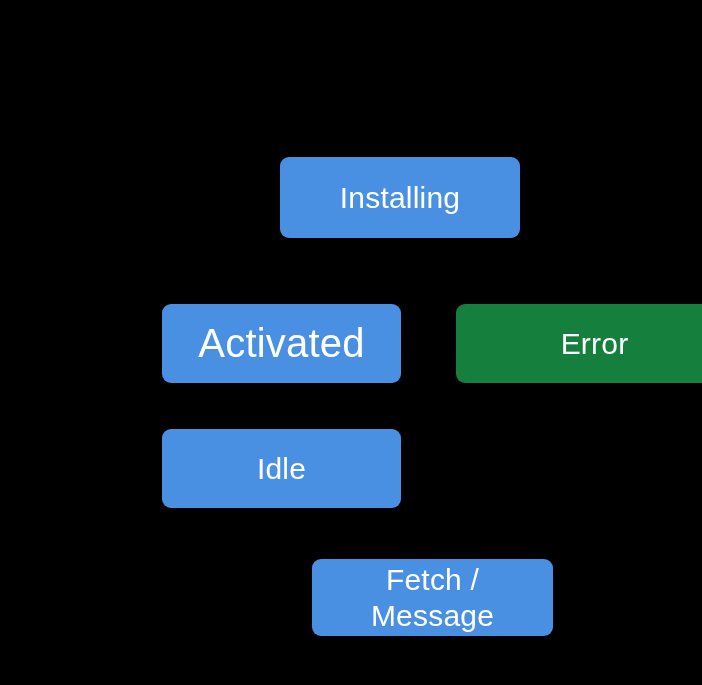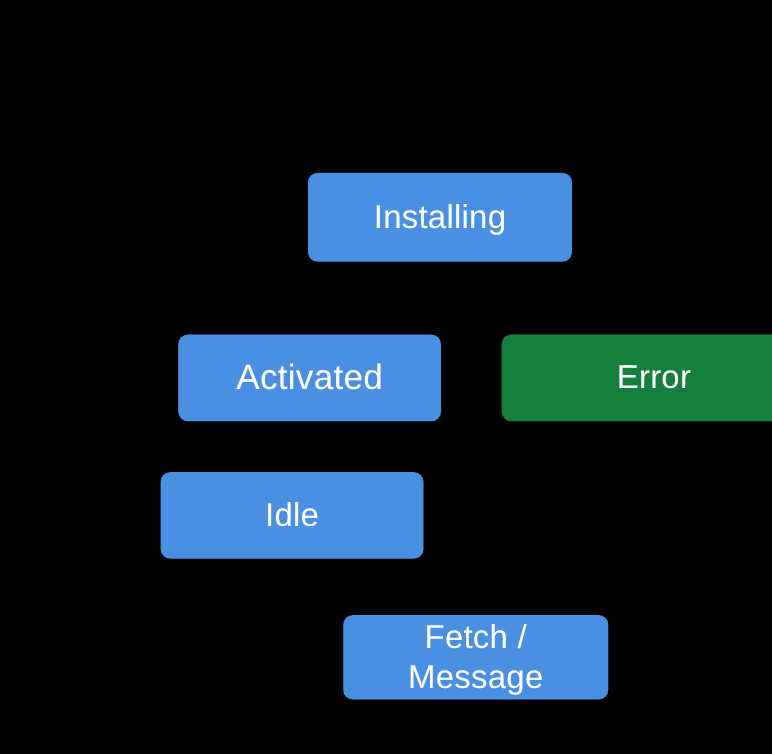--- a/index.html
+++ b/index.html
@@ -37,29 +37,29 @@
 
   
   #node-installing {
     left: 280px;  top: 157px;  width: 240px;  height: 81px;
     background: #4A90E2;
     font-size: 30px;
   }
   #node-activated {
     left: 162px;  top: 304px;  width: 239px;  height: 79px;
     background: #4A90E2;
-    font-size: 32px;
+    font-size: 40px;
   }
   #node-error {
     left: 456px;  top: 304px;  width: 277px;  height: 79px;
     background: #15803d;
     font-size: 30px;
   }
   #node-idle {
-    left: 146px;  top: 429px;  width: 239px;  height: 79px;
+    left: 162px;  top: 429px;  width: 239px;  height: 79px;
     background: #4A90E2;
     font-size: 30px;
   }
   #node-terminated {
     left: 10px;   top: 559px;  width: 240px;  height: 81px;
     background: #F5A623;
     font-size: 30px;
   }
   #node-fetch-message {
     left: 312px;  top: 559px;  width: 241px;  height: 77px;

